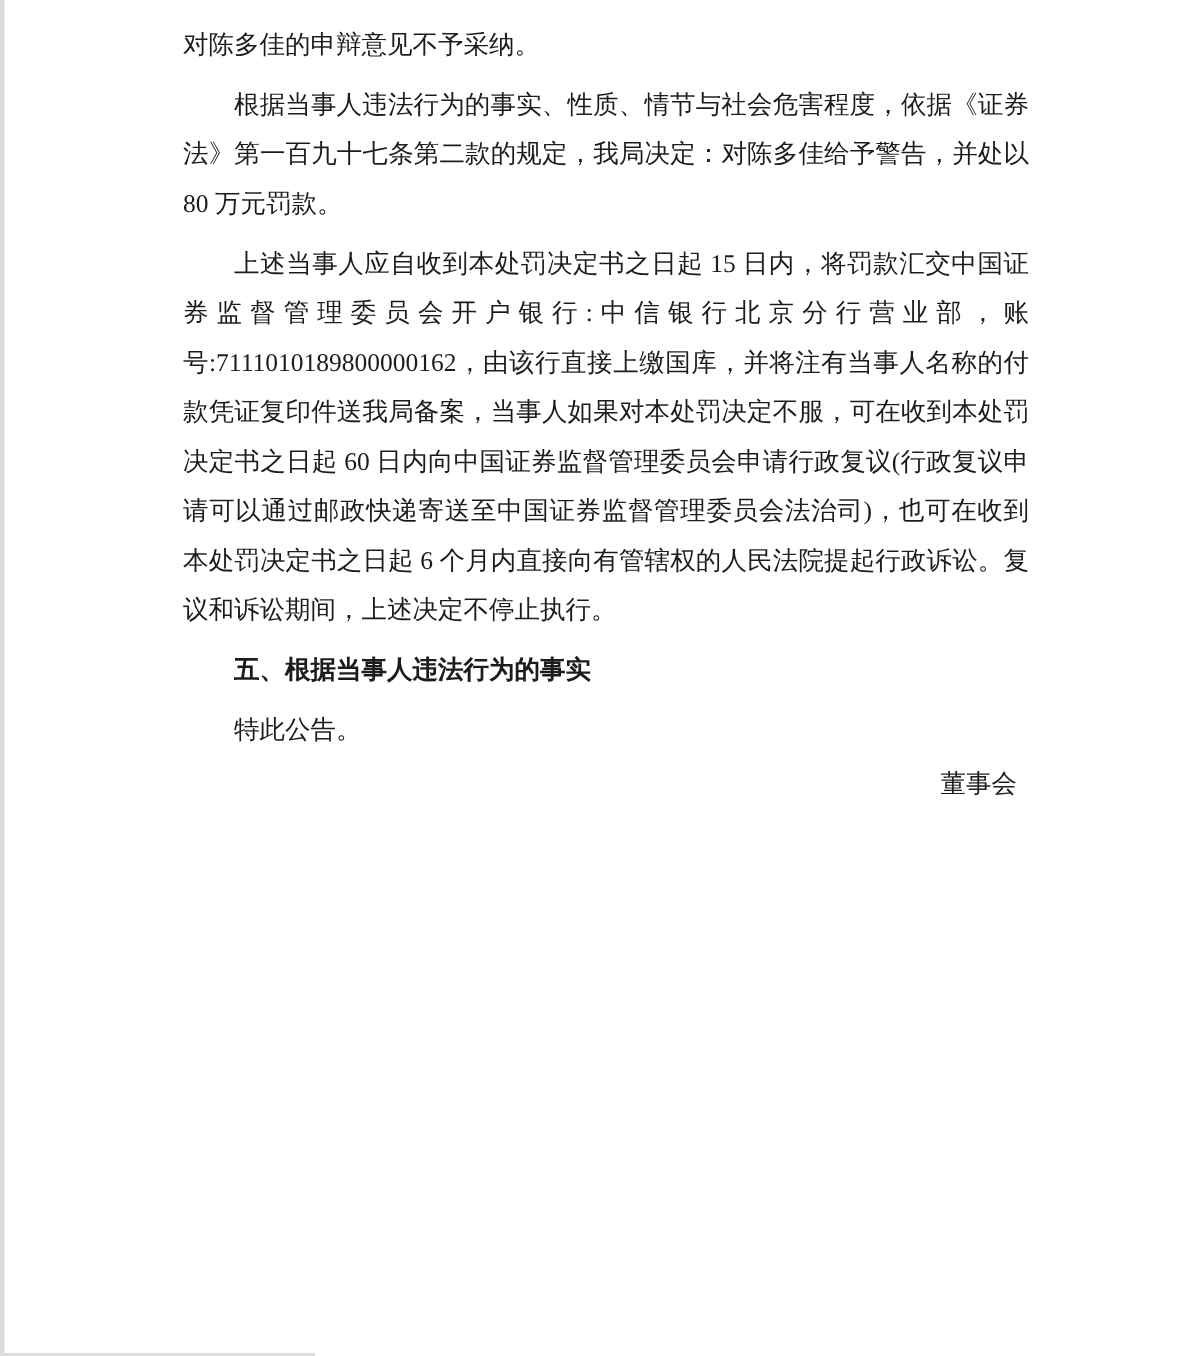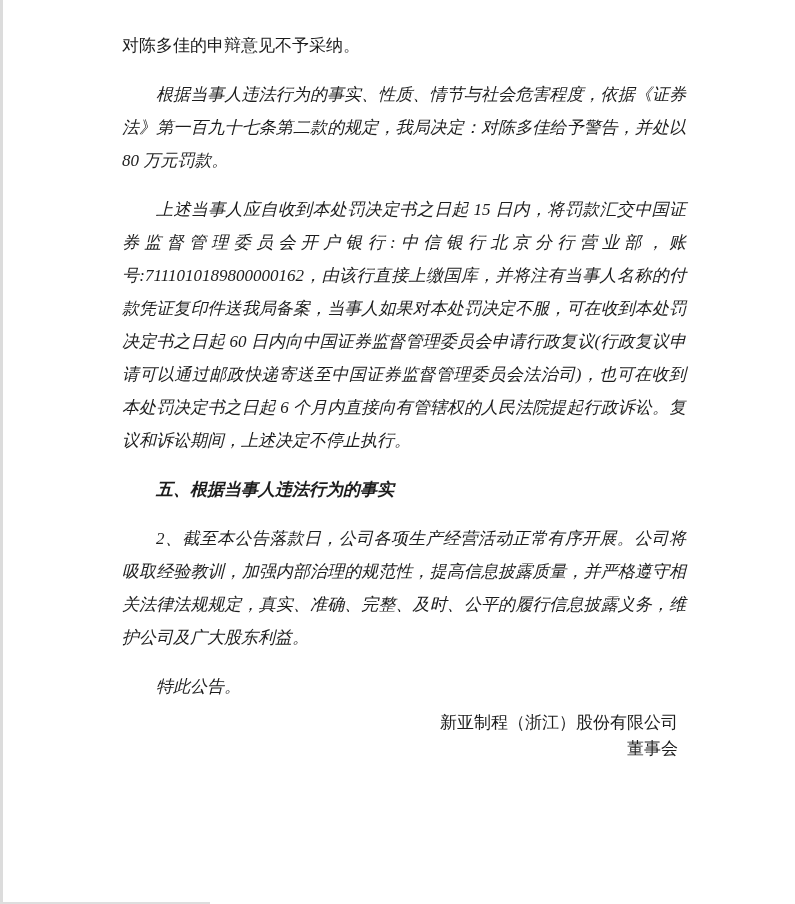--- a/index.html
+++ b/index.html
@@ -27,25 +27,24 @@
     position: absolute;
     left: 122px;
     top: 13px;
     width: 564px;
     color: #1c1c1c;
     font-size: 17px;
     line-height: 33px;
     text-align: justify;
   }
   .content p {
-    margin: 16px 0 7px 0;
+    margin: 0 0 7px 0;
   }
   .content p.indent {
     text-indent: 2em;
-    font-style: italic;
   }
   .content p.heading {
     font-weight: bold;
   }
   .signature {
     margin-top: 5px;
     text-align: right;
     line-height: 26px;
     padding-right: 8px;
   }
@@ -55,23 +54,21 @@
 <body>
 
 <div class="page-left-edge"></div>
 
 <div class="content">
   <div id="paragraphs">
       <p class="">对陈多佳的申辩意见不予采纳。</p>
       <p class="indent">根据当事人违法行为的事实、性质、情节与社会危害程度，依据《证券法》第一百九十七条第二款的规定，我局决定：对陈多佳给予警告，并处以 80 万元罚款。</p>
       <p class="indent">上述当事人应自收到本处罚决定书之日起 15 日内，将罚款汇交中国证券监督管理委员会开户银行:中信银行北京分行营业部，账号:7111010189800000162，由该行直接上缴国库，并将注有当事人名称的付款凭证复印件送我局备案，当事人如果对本处罚决定不服，可在收到本处罚决定书之日起 60 日内向中国证券监督管理委员会申请行政复议(行政复议申请可以通过邮政快递寄送至中国证券监督管理委员会法治司)，也可在收到本处罚决定书之日起 6 个月内直接向有管辖权的人民法院提起行政诉讼。复议和诉讼期间，上述决定不停止执行。</p>
       <p class="indent heading">五、根据当事人违法行为的事实</p>
-      <p class="indent">2、截至本公告落款日，公司各项生产经营活动正常有序开展。公司将吸取经验教训，加强内部治理的规范性，提高信息披露质量，并严格遵守相关法律法规规定，真实、准确、完整、及时、公平的履行信息披露义务，维护公司及广大股东利益。</p>
       <p class="indent">特此公告。</p>
     </div>
   <div class="signature">
-    <div class="sig-line">新亚制程（浙江）股份有限公司</div>
     <div class="sig-line">董事会</div>
 
   </div>
 </div>
 
 <div class="page-bottom-edge"></div>
 
 </body></html>

